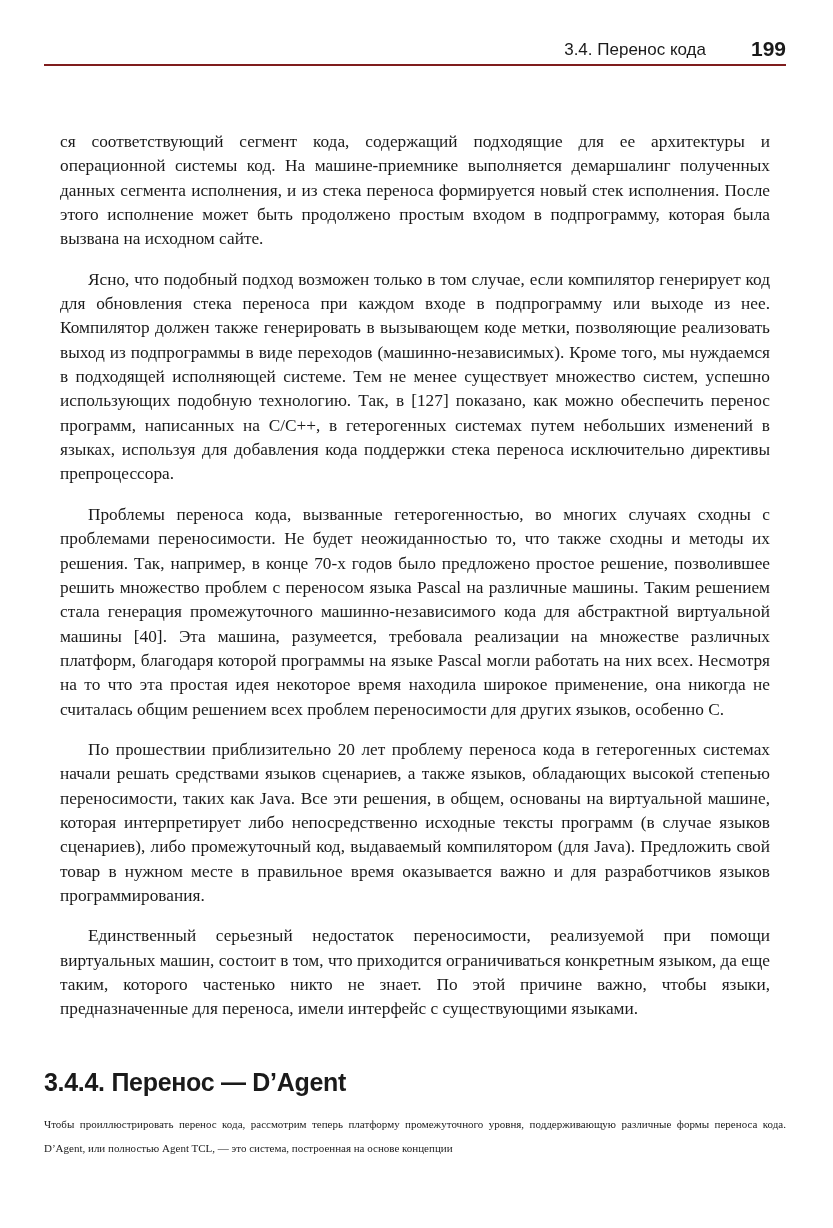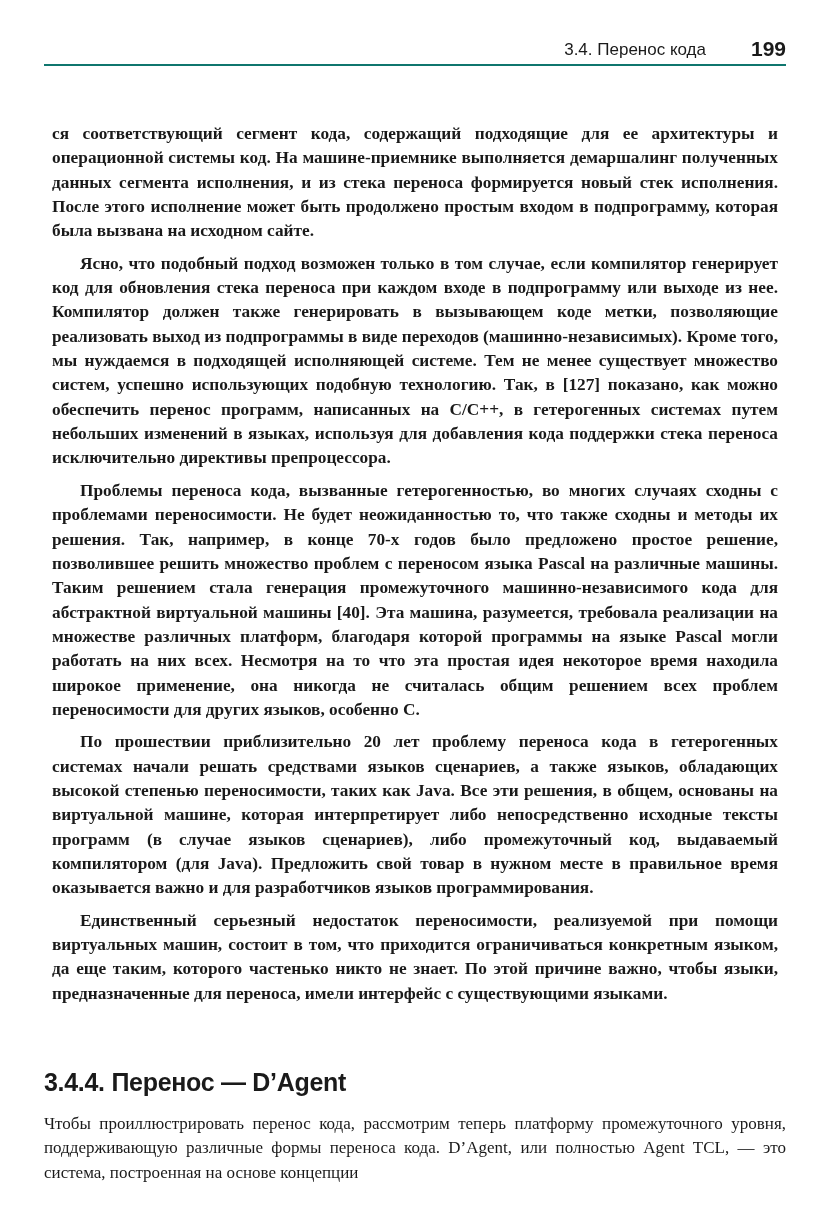--- a/index.html
+++ b/index.html
@@ -1,41 +1,41 @@
 <!DOCTYPE html>
 <html><head>
 <meta charset="utf-8">
 <style>
   html, body { margin: 0; padding: 0; background: #ffffff; }
   body { width: 833px; height: 1228px; position: relative; overflow: hidden; }
   .page { position: absolute; left: 44px; top: 0; width: 742px; color: #1a1a1a; }
   .running-head {
     position: absolute; left: 0; top: 36px; width: 742px; height: 28px;
-    border-bottom: 2px solid #0f766e;
+    border-bottom: 2px solid #7f1d1d;
     font-family: "Liberation Sans", "DejaVu Sans", sans-serif;
   }
   .rh-title { position: absolute; right: 80px; top: 4px; font-size: 17px; }
   .rh-page { position: absolute; right: 0; top: 1px; font-size: 21px; font-weight: bold; }
   .body-text {
     position: absolute; left: 0; top: 114px; width: 742px;
     font-family: "Liberation Serif", "DejaVu Serif", serif;
     font-size: 17.3px; line-height: 24.35px; text-align: justify;
     hyphens: manual;
   }
-  .body-text p { margin: 8px; text-indent: 0; font-weight: bold; }
+  .body-text p { margin: 16px; text-indent: 0; }
   .body-text p.indent { text-indent: 28px; }
   .heading {
     position: absolute; left: 0; top: 1068px;
     font-family: "Liberation Sans", "DejaVu Sans", sans-serif;
     font-weight: bold; font-size: 25px; letter-spacing: -0.3px;
   }
   .after-heading {
     position: absolute; left: 0; top: 1112px; width: 742px;
     font-family: "Liberation Serif", "DejaVu Serif", serif;
-    font-size: 17px; line-height: 24.35px; text-align: justify;
+    font-size: 11px; line-height: 24.35px; text-align: justify;
   }
   .after-heading p { margin: 0; }
 </style>
 </head>
 <body>
 
 <div class="page">
   <div class="running-head">
     <span class="rh-title">3.4. Перенос кода</span>
     <span class="rh-page">199</span>

